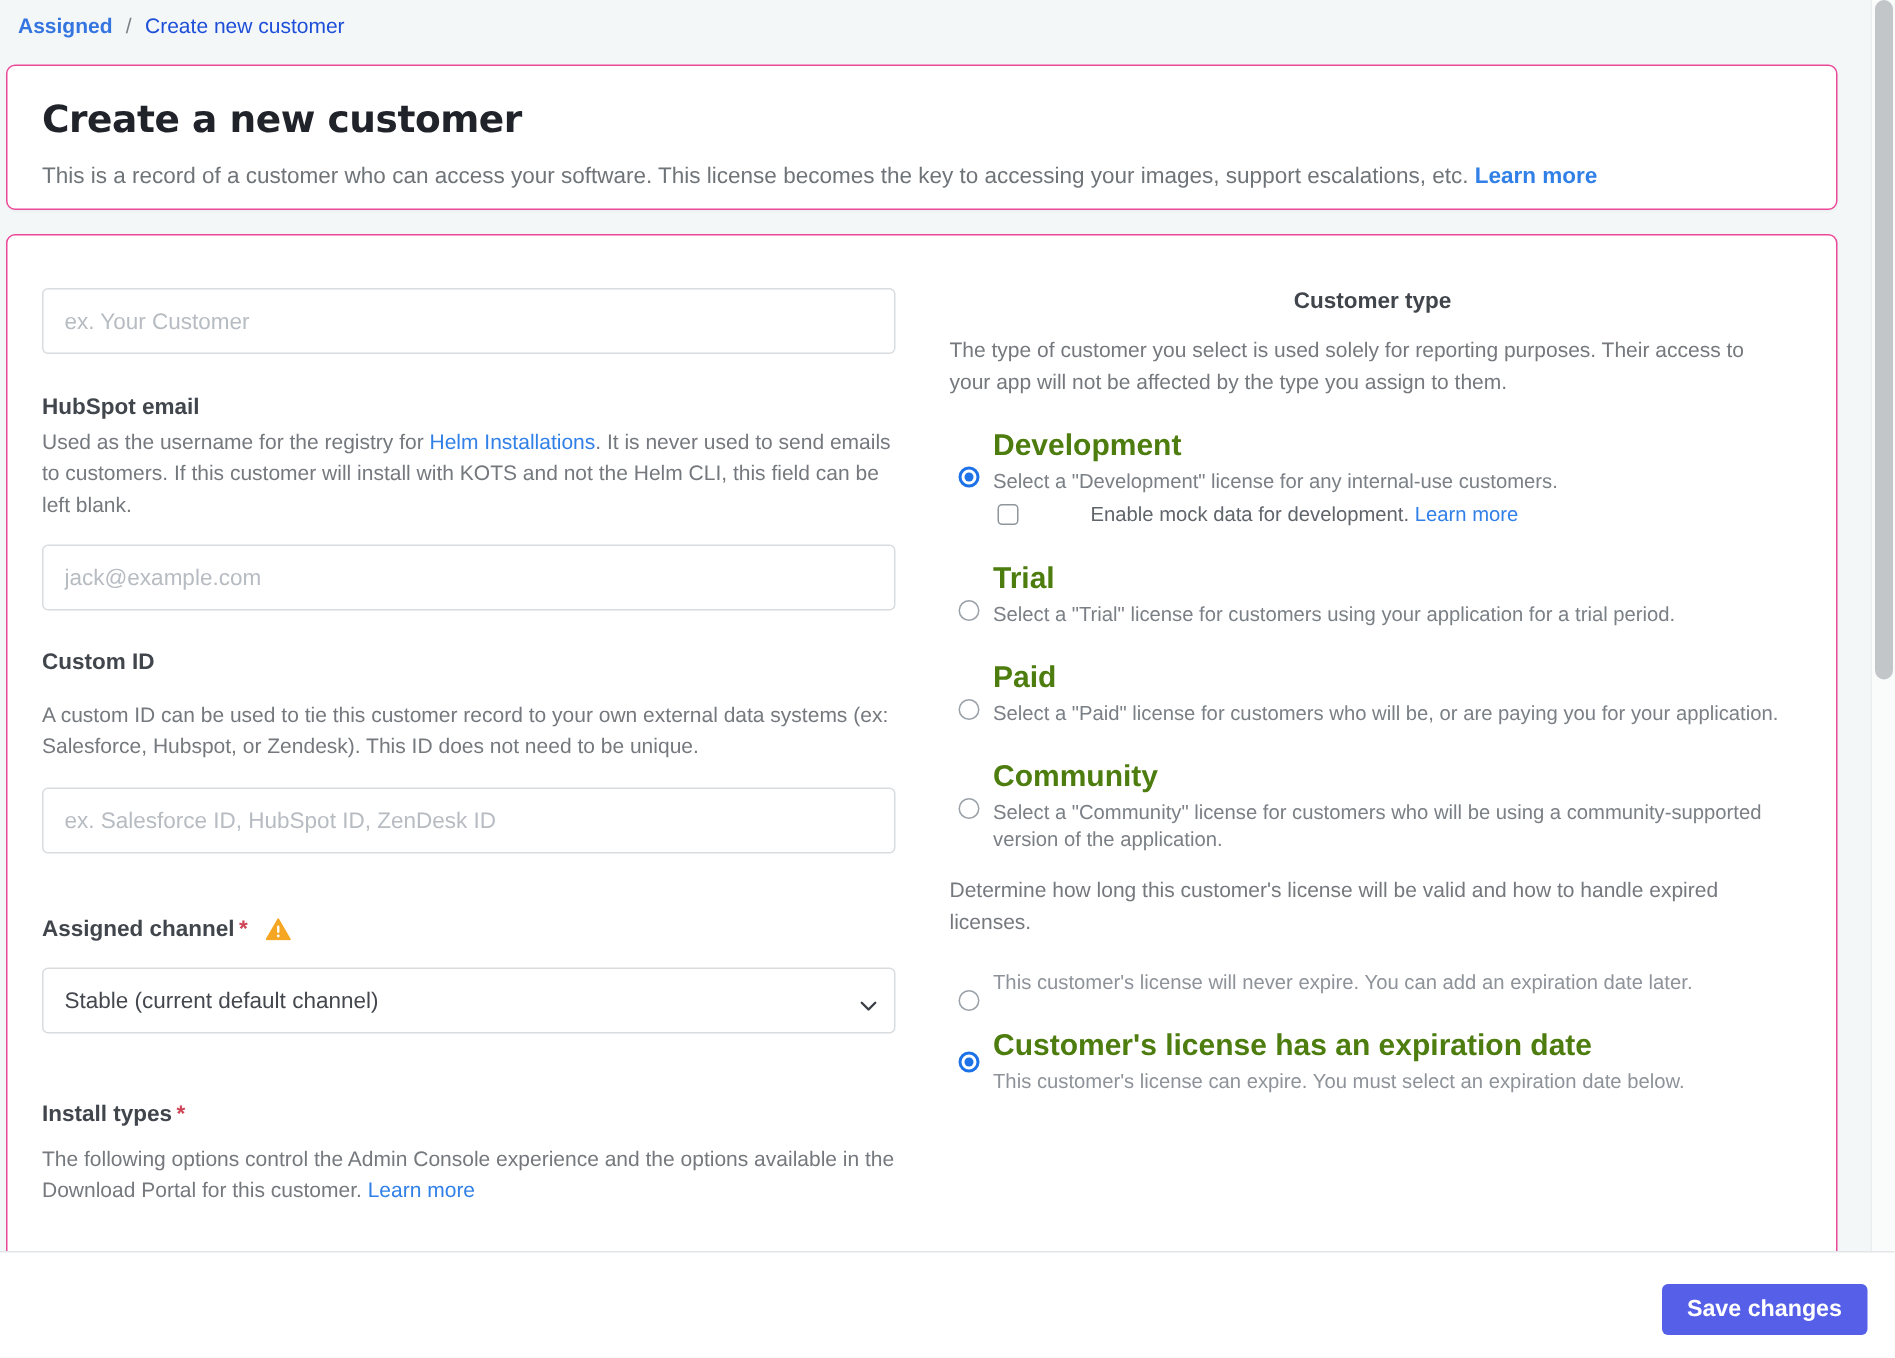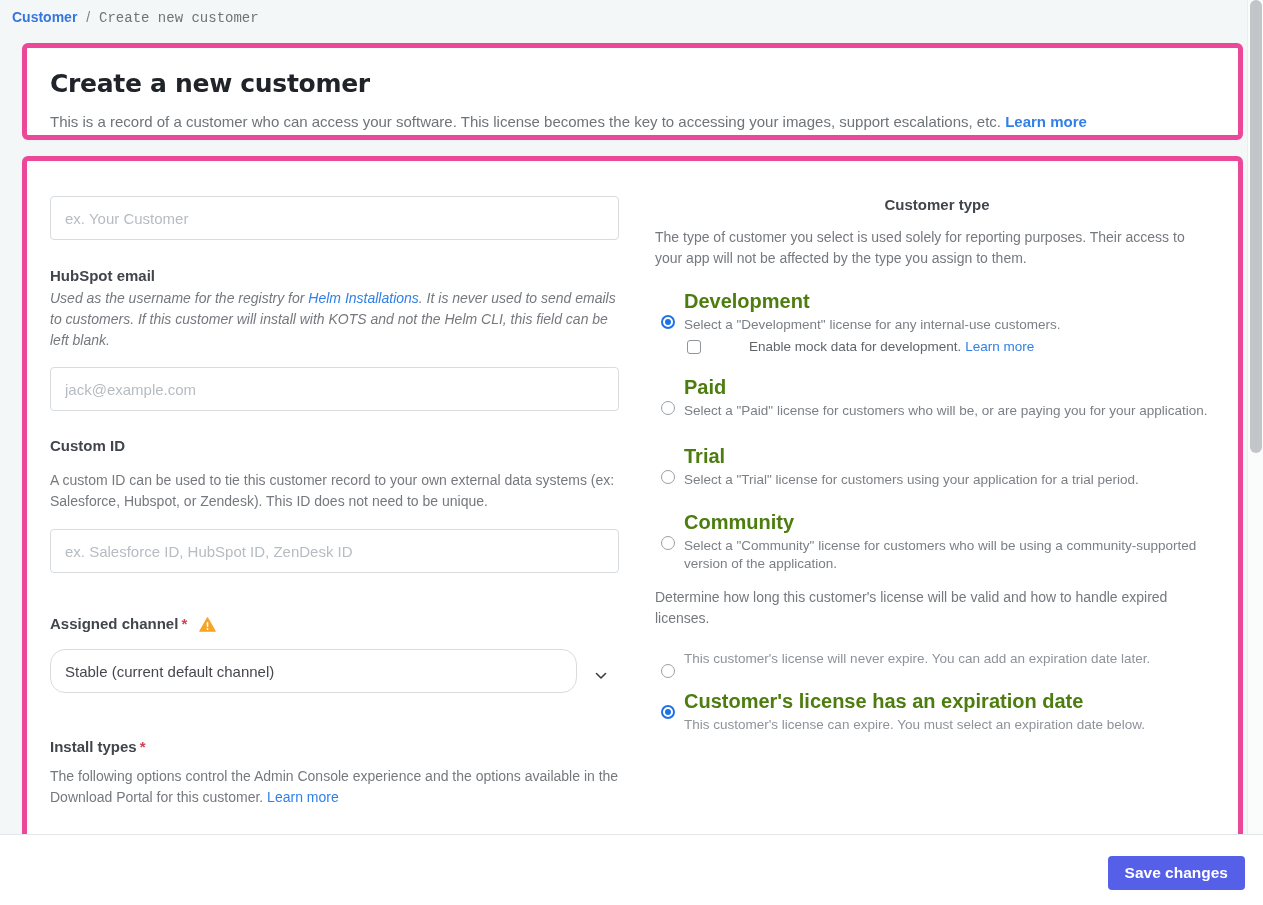--- a/index.html
+++ b/index.html
@@ -10,26 +10,26 @@
     color:#4a4e54;
     position:relative;
   }
   a { text-decoration:none; cursor:pointer; }
   .link { color:#3180e8; }
 
   
   .breadcrumb { position:absolute; left:12px; top:9px; font-size:14px; color:#7c8187; }
   .breadcrumb .bc-link { color:#3575e0; font-weight:600; }
   .breadcrumb .bc-sep { margin:0 5px; color:#7c8187; }
-  .breadcrumb .bc-cur { color:#737373;font-family:Liberation Mono, monospace; }
+  .breadcrumb .bc-cur { color:#1d4ed8; }
 
   
   .card {
-    position:absolute; left:22px; width:1221px;
-    background:#ffffff; border:5px solid #ec4899; border-radius:6px;
+    position:absolute; left:4px; width:1221px;
+    background:#ffffff; border:1px solid #ec4899; border-radius:6px;
     box-shadow:0 1px 2px rgba(0,0,0,0.03);
   }
   .header-card { top:43px; height:97px; padding:21px 23px; }
   .form-card  { top:156px; height:694px; }
 
   .page-title {
     font-family:"DejaVu Sans", sans-serif;
     font-size:25px; font-weight:700; letter-spacing:-0.3px; color:#20232a;
   }
   .header-desc { margin-top:15px; font-size:15px; color:#6f7479; }
@@ -47,22 +47,22 @@
     display:block; width:569px; height:44px; padding:0 14px;
     border:1px solid #d8dcdf; border-radius:4px; background:#fff;
     font-family:"Liberation Sans", sans-serif; font-size:15px; color:#41454c;
     outline:none;
   }
   .text-input::placeholder { color:#b7bcc2; }
 
   .select-wrap { position:relative; width:569px; }
   .channel-select {
     -webkit-appearance:none; appearance:none;
-    width:527px; height:44px; padding:0 34px 0 14px;
-    border:1px solid #d8dcdf; border-radius:15px; background:#fff;
+    width:569px; height:44px; padding:0 34px 0 14px;
+    border:1px solid #d8dcdf; border-radius:4px; background:#fff;
     font-family:"Liberation Sans", sans-serif; font-size:15px; color:#44484e;
     outline:none; cursor:pointer;
   }
   .select-chevron { position:absolute; right:12px; top:17px; pointer-events:none; }
 
   .warn-icon { display:inline-block; vertical-align:-3px; margin-left:8px; }
 
   
   .section-heading { font-size:15px; font-weight:600; color:#41454c; line-height:20px;text-align:center; }
   .col-right .para { width:554px; }
@@ -108,34 +108,34 @@
     position:absolute; right:0; top:0; width:16px; height:834px;
     background:#fafbfb; border-left:1px solid #ebedee; z-index:4;
   }
   .scrollbar-thumb {
     position:absolute; left:2px; top:0; width:12px; height:453px;
     background:#c3c6c8; border-radius:7px;
   }
 
   
   .mt-input1 { margin-top:1px; }
-  .mt-26 { margin-top:26px; } .mt-2 { margin-top:2px;font-style:italic; } .mt-16 { margin-top:16px; }
+  .mt-26 { margin-top:26px; } .mt-2 { margin-top:2px; } .mt-16 { margin-top:16px; }
   .mt-25 { margin-top:25px; } .mt-14 { margin-top:14px; } .mt-17 { margin-top:17px; }
   .mt-41 { margin-top:41px; } .mt-12v { margin-top:12px; } .mt-44 { margin-top:44px; }
   .mt-9 { margin-top:9px; }
   
   .mt-12 { margin-top:12px; } .mt-22 { margin-top:22px; } .mt-26r { margin-top:26px; }
   .mt-23 { margin-top:23px; } .mt-36 { margin-top:36px; } .mt-14r { margin-top:14px; }
   .mt-21 { margin-top:21px; }
 </style>
 </head>
 <body>
 
 <div class="breadcrumb">
-  <a class="bc-link">Customer</a>
+  <a class="bc-link">Assigned</a>
   <span class="bc-sep">/</span>
   <span class="bc-cur">Create new customer</span>
 </div>
 
 <div class="card header-card">
   <h1 class="page-title">Create a new customer</h1>
   <div class="header-desc">
     <span>This is a record of a customer who can access your software. This license becomes the key to accessing your images, support escalations, etc.</span>
     <a class="link">Learn more</a>
   </div>
@@ -198,32 +198,32 @@
       <div class="opt-desc">Select a "Development" license for any internal-use customers.</div>
       <div class="checkbox-row">
         <span class="checkbox"></span>
         <span class="checkbox-label">
           <span>Enable mock data for development.</span>
           <a class="link">Learn more</a>
         </span>
       </div>
     </div>
 
+    <div class="opt mt-26r">
+      <span class="radio ct-radio"></span>
+      <div class="opt-title">Trial</div>
+      <div class="opt-desc">Select a "Trial" license for customers using your application for a trial period.</div>
+    </div>
+
     <div class="opt mt-23">
       <span class="radio ct-radio"></span>
       <div class="opt-title">Paid</div>
       <div class="opt-desc">Select a "Paid" license for customers who will be, or are paying you for your application.</div>
     </div>
 
-    <div class="opt mt-26r">
-      <span class="radio ct-radio"></span>
-      <div class="opt-title">Trial</div>
-      <div class="opt-desc">Select a "Trial" license for customers using your application for a trial period.</div>
-    </div>
-
     <div class="opt mt-23">
       <span class="radio ct-radio"></span>
       <div class="opt-title">Community</div>
       <div class="opt-desc">Select a "Community" license for customers who will be using a community-supported version of the application.</div>
     </div>
 
     <p class="para mt-14r">Determine how long this customer's license will be valid and how to handle expired licenses.</p>
 
     <div class="opt mt-21">
       <span class="radio exp-radio"></span>

